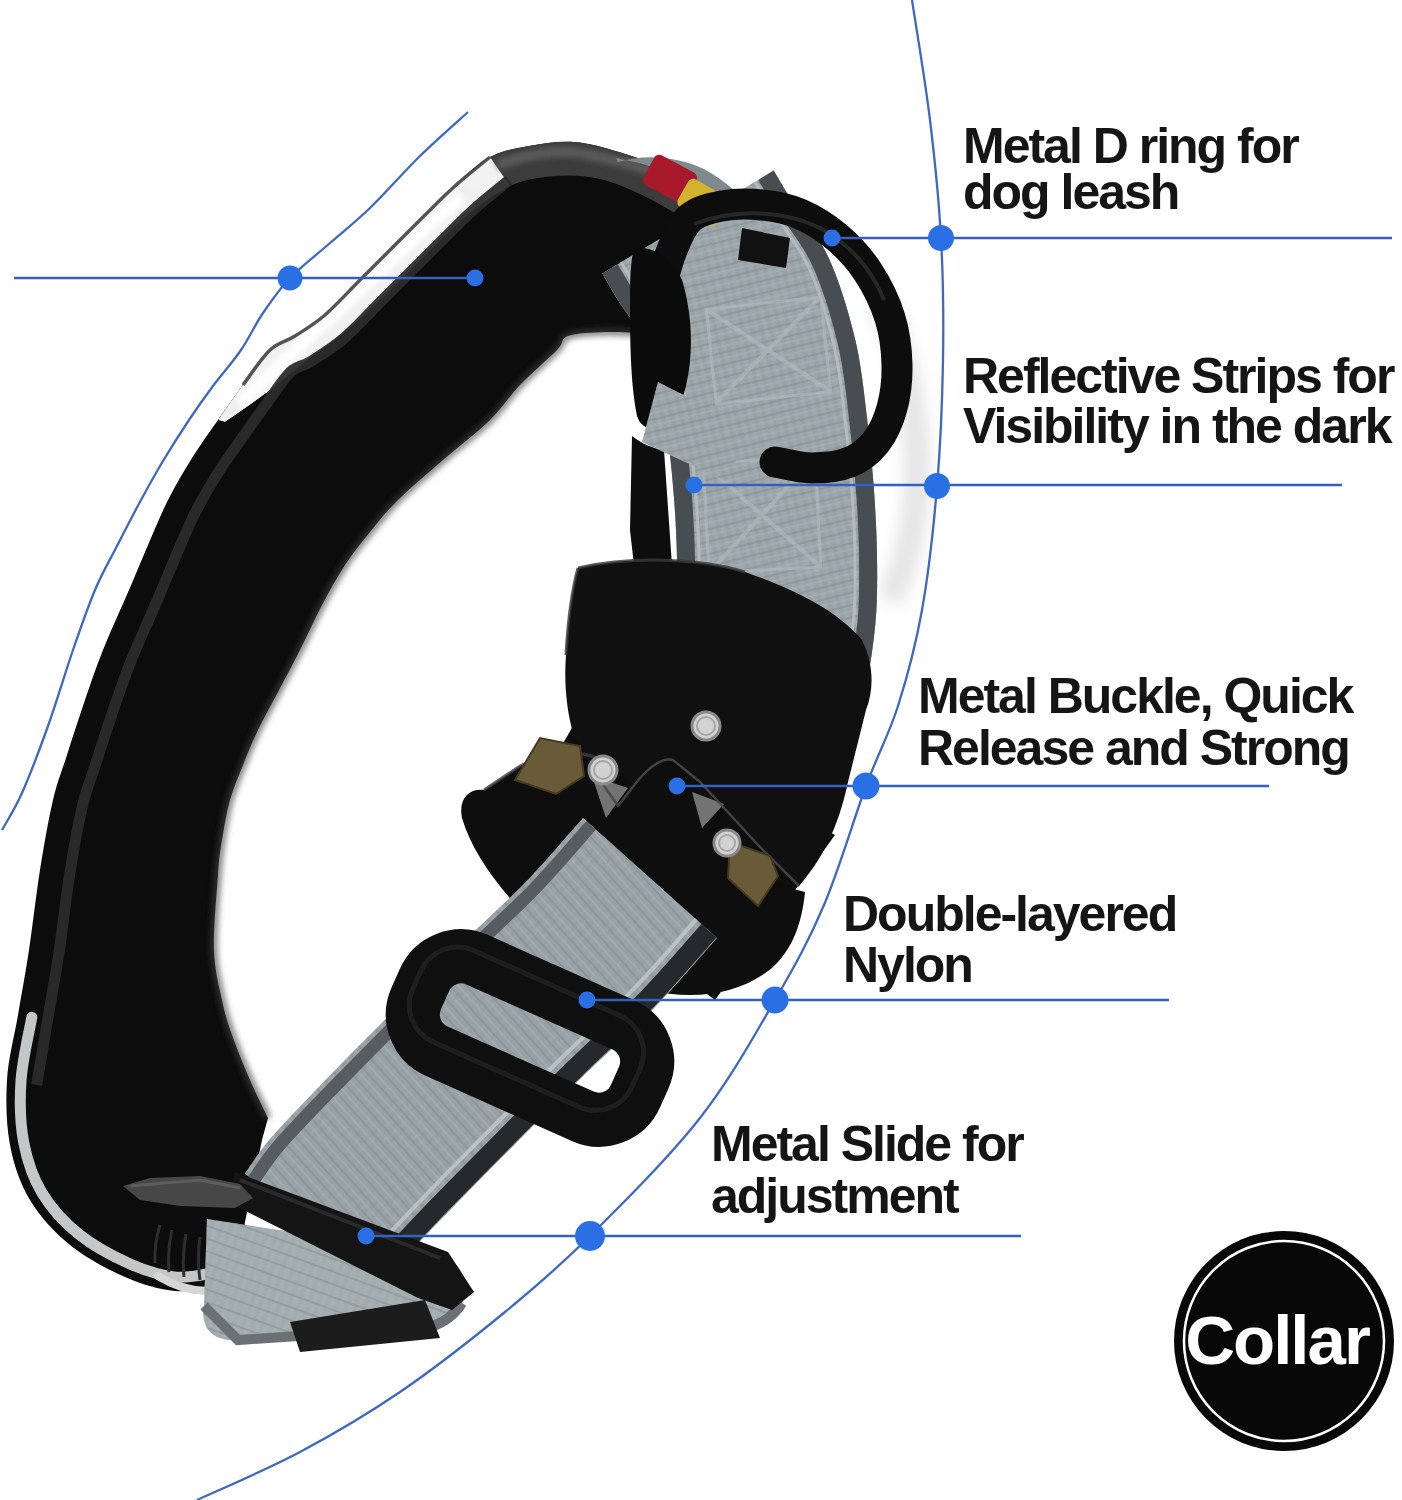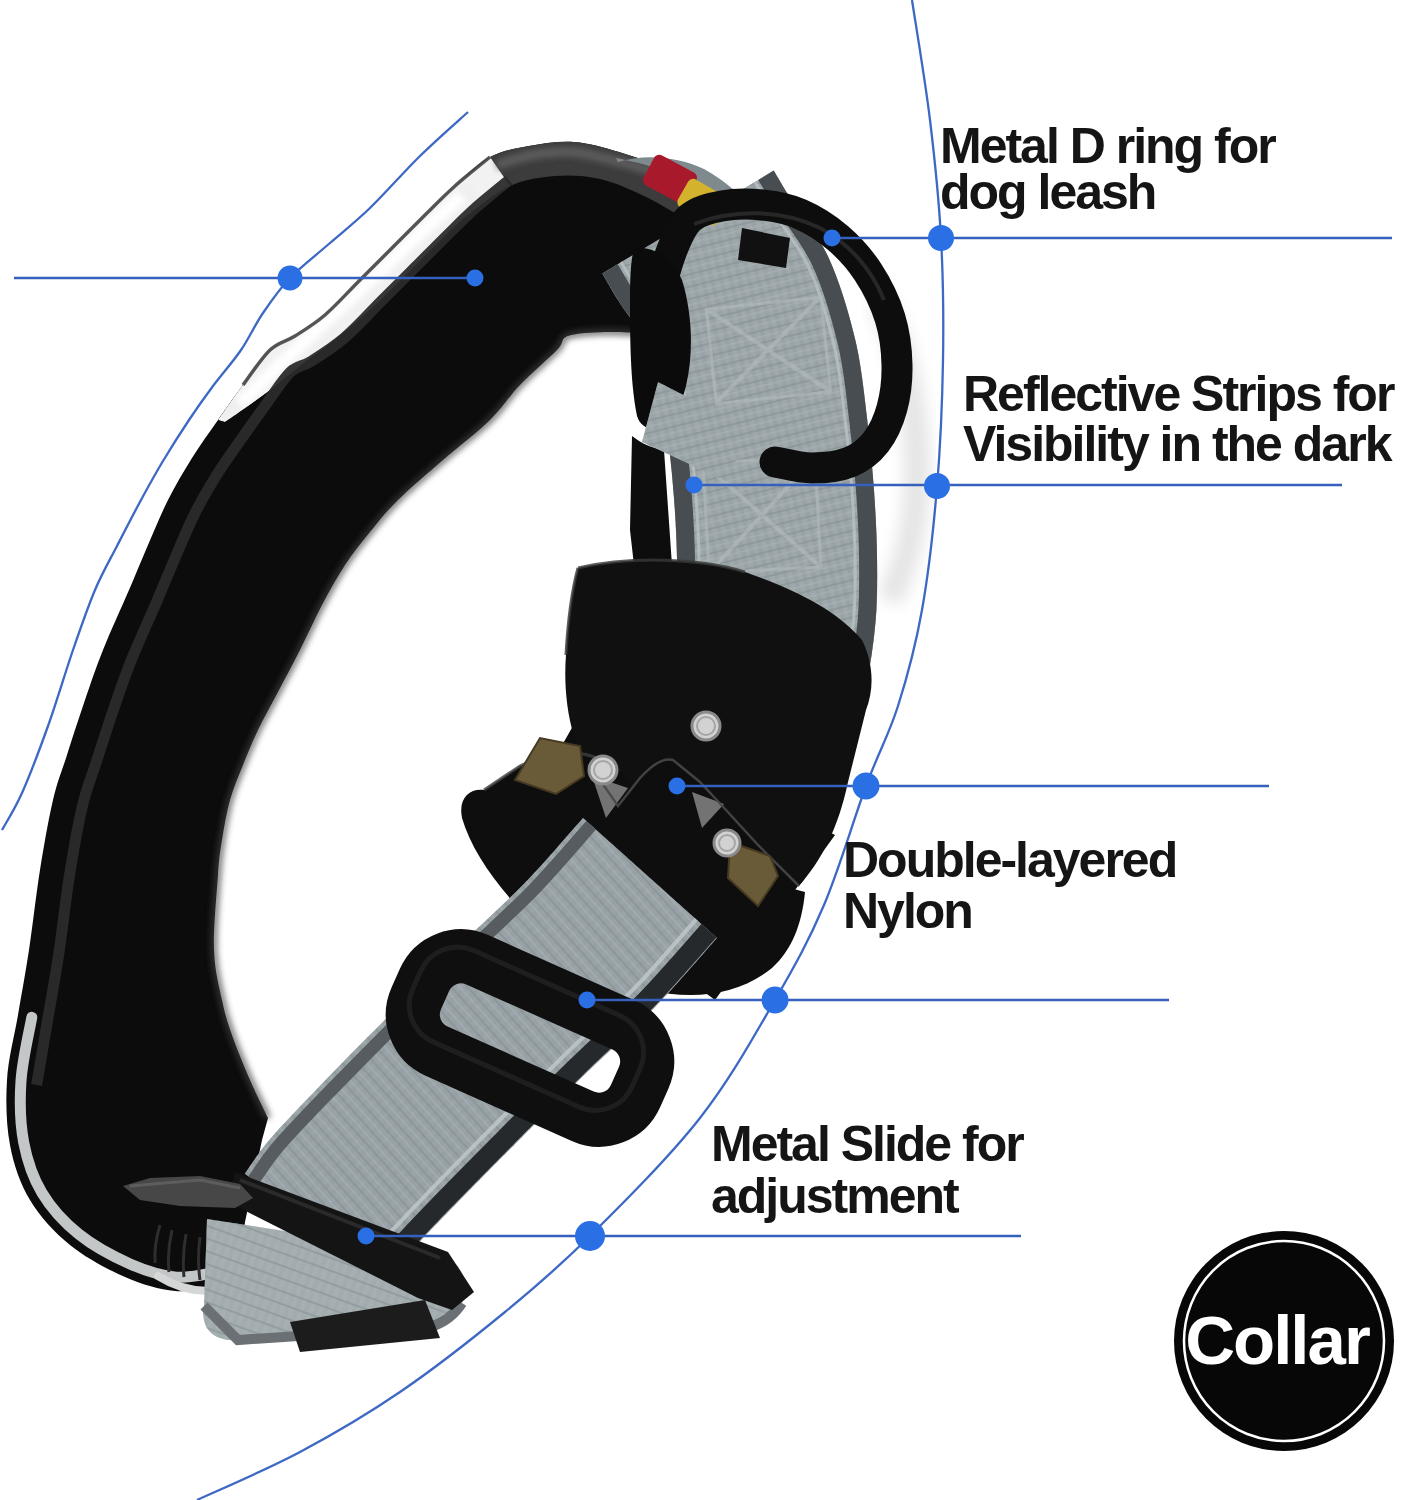--- a/index.html
+++ b/index.html
@@ -137,16 +137,17 @@
 <circle cx="475" cy="278" r="8.5" fill="#2a6fe4"></circle>
 <circle cx="832" cy="238" r="8.5" fill="#2a6fe4"></circle>
 <circle cx="694" cy="485" r="8.5" fill="#2a6fe4"></circle>
 <circle cx="677" cy="786" r="8.5" fill="#2a6fe4"></circle>
 <circle cx="587" cy="1000" r="8.5" fill="#2a6fe4"></circle>
 <circle cx="366" cy="1236" r="8.5" fill="#2a6fe4"></circle>
 <circle cx="1284" cy="1341" r="110" fill="#070707"></circle>
 <circle cx="1284" cy="1341" r="100" fill="none" stroke="#fff" stroke-width="2.5"></circle>
 <text x="1277" y="1364" font-family="Liberation Sans, sans-serif" font-size="69" font-weight="bold" fill="#fff" text-anchor="middle" letter-spacing="-2">Collar</text>
 </svg>
-<div class="lbl" style="left:940px;top:122.9px;line-height:46px">Metal D ring for<br>dog leash</div>
-<div class="lbl" style="left:963.0px;top:369px;line-height:50px">Reflective Strips for<br>Visibility in the dark</div>
-<div class="lbl" style="left:843.0px;top:835px;line-height:51px">Double-layered<br>Nylon</div>
+<div class="lbl" style="left:963.0px;top:122.9px;line-height:46px">Metal D ring for<br>dog leash</div>
+<div class="lbl" style="left:963.0px;top:351px;line-height:50px">Reflective Strips for<br>Visibility in the dark</div>
+<div class="lbl" style="left:918.0px;top:669.8px;line-height:52px">Metal Buckle, Quick<br>Release and Strong</div>
+<div class="lbl" style="left:843.0px;top:889px;line-height:51px">Double-layered<br>Nylon</div>
 <div class="lbl" style="left:711.0px;top:1117.9px;line-height:52px">Metal Slide for<br>adjustment</div>
 </div>
 </body></html>

